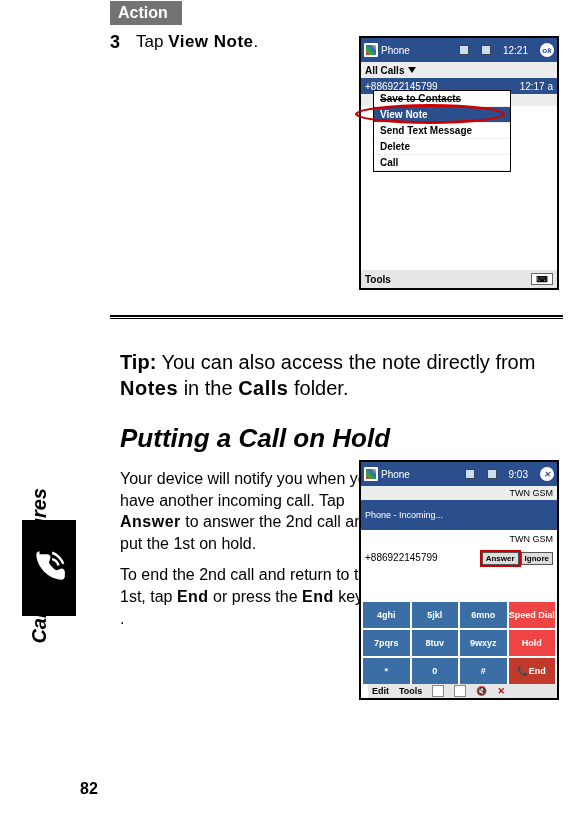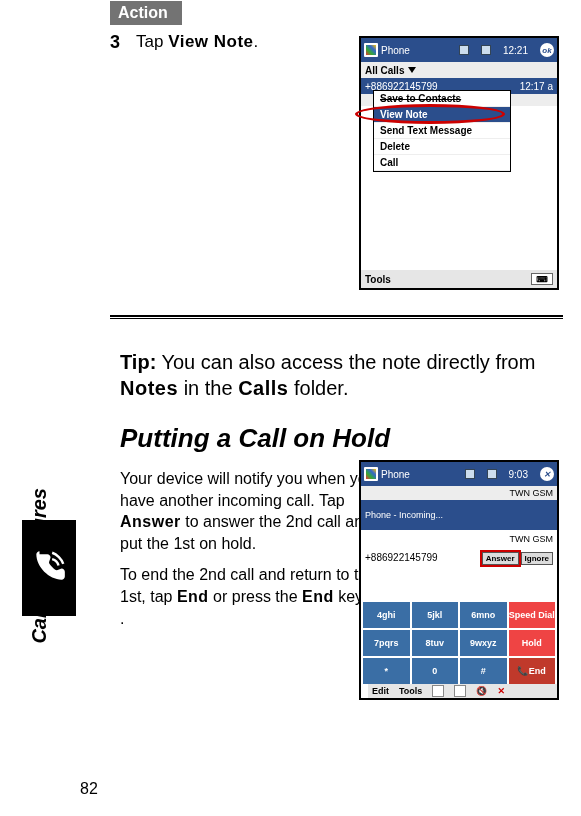--- a/index.html
+++ b/index.html
@@ -58,21 +58,21 @@
   .ans-btn { outline:2px solid #c00; }
   .keypad { display:grid; grid-template-columns: repeat(4, 1fr); gap:2px; padding:2px; position:absolute; bottom:0; left:0; right:0; }
   .key { height:26px; display:flex; align-items:center; justify-content:center; font-size:9px; color:#fff; font-weight:bold; border-radius:0;}
   .key.blue { background:#3a6ea5; }
   .key.dark { background:#ef4444; }
   .key.red  { background:#c0392b; }
   .sc2-footer { position:absolute; bottom:0; left:0; right:0; height:14px; background:#e6e6e6; display:flex; align-items:center; padding:0 4px; font-size:9px; font-weight:bold; gap:10px;margin-left:7px;}
   .sc2-footer .ico { width:12px;height:12px;border:1px solid #888;background:#fff;}
   .sc2-footer .red-x { color:#c00; font-weight:bold; }
 
-  .pagenum { position:absolute; bottom:18px; left:80px; font-weight:normal; font-size:16px; }
+  .pagenum { position:absolute; bottom:18px; left:80px; font-weight:bold; font-size:16px; }
 </style>
 </head>
 <body>
 
 <div class="page">
 
   <div class="action-row">
     <div class="action-label">Action</div>
   </div>
 

